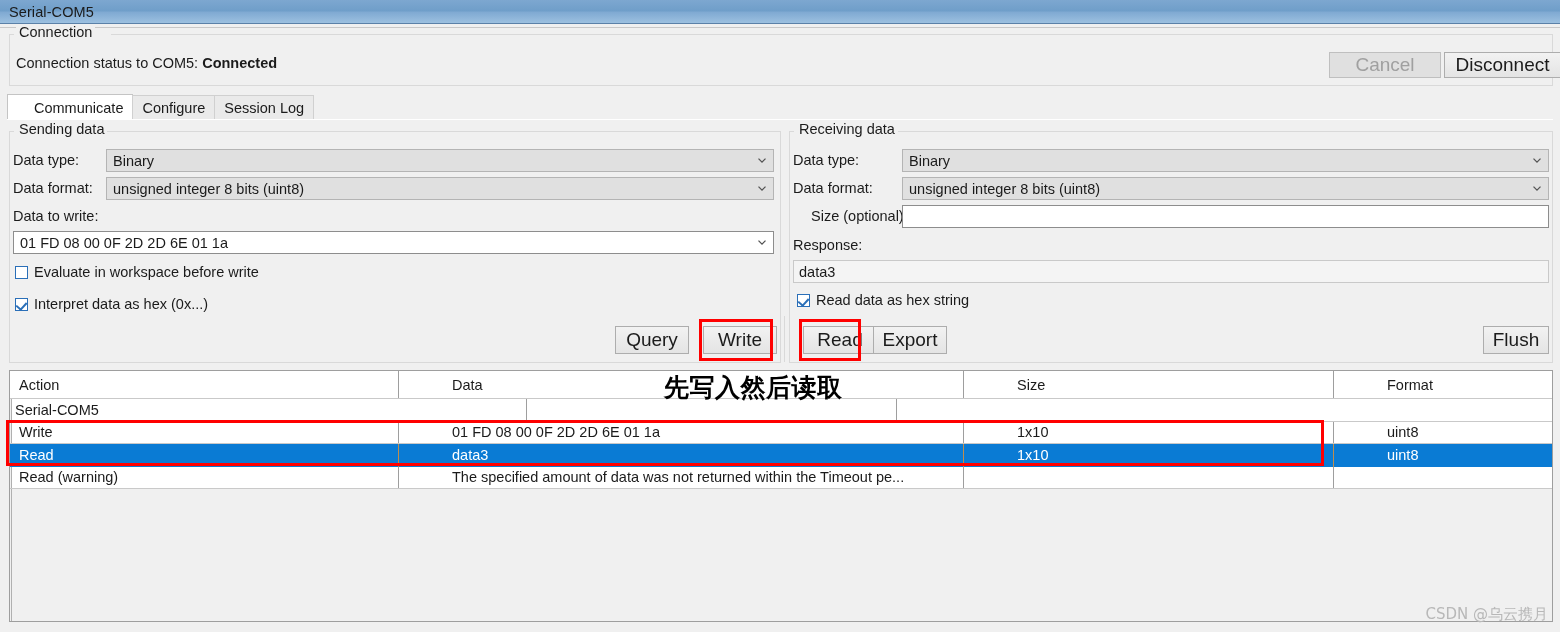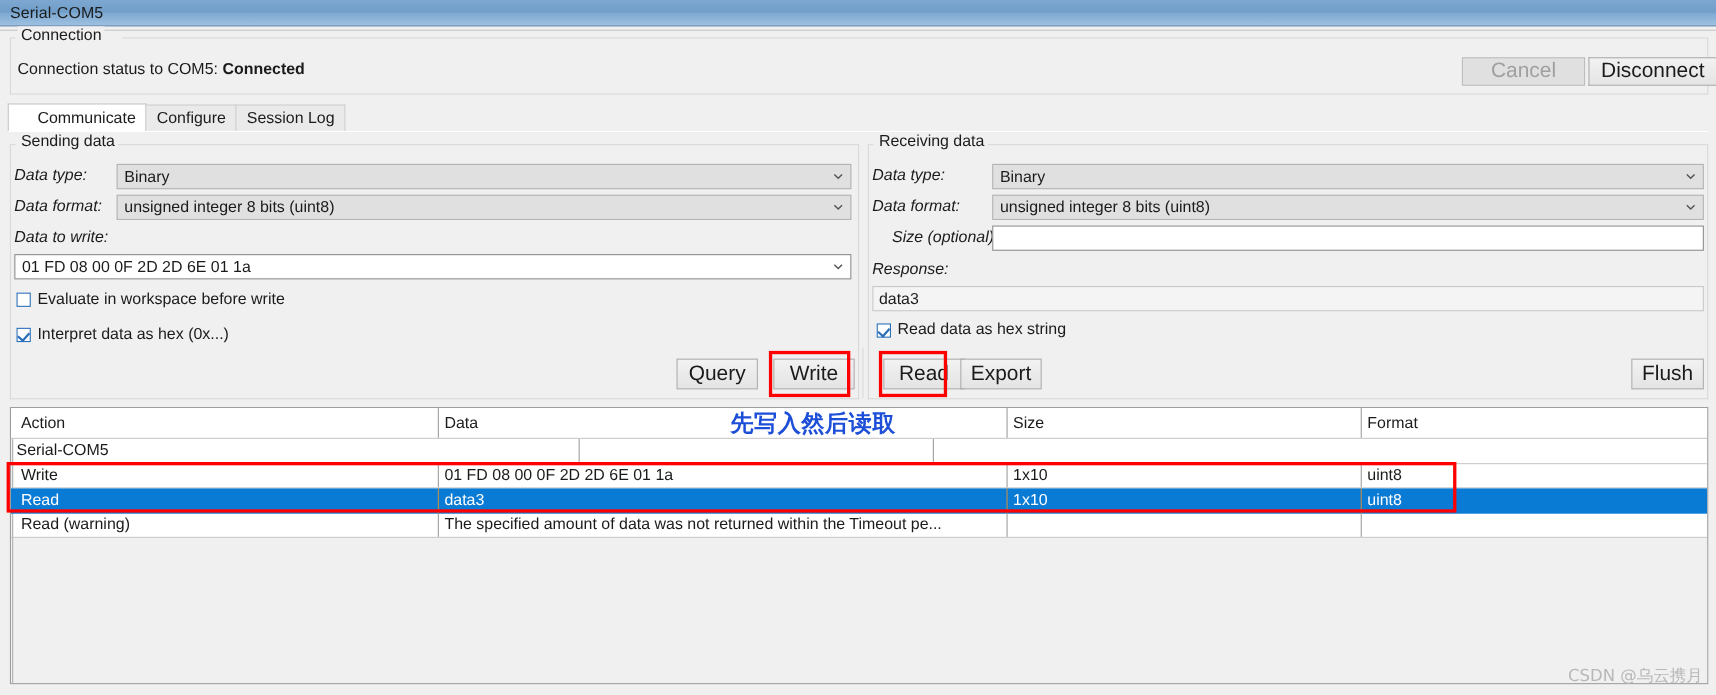--- a/index.html
+++ b/index.html
@@ -97,21 +97,21 @@
     position: absolute; top: -10px; left: 6px; font-size: 14.5px; color: #1b1b1b;
     background: #f0f0f0; padding: 0 3px; white-space: nowrap;
   }
 
   #panel-send { left: 9px; top: 131px; width: 772px; height: 232px; }
   #panel-send .legend-line-r { left: 97px; }
   #panel-recv { left: 789px; top: 131px; width: 764px; height: 232px; padding-left: 44px; }
   #panel-recv .legend-line-r { left: 106px; }
 
   
-  .lbl { position: absolute; font-size: 14.5px; color: #1b1b1b; white-space: nowrap; font-style: italic; }
+  .lbl { position: absolute; font-size: 14.5px; color: #1b1b1b; white-space: nowrap; }
 
   .combo {
     position: absolute; height: 23px;
     border: 1px solid #b4b4b4;
     background: #e0e0e0;
     display: flex; align-items: center;
     font-size: 14.5px; color: #1b1b1b;
     padding-left: 6px;
     cursor: default; user-select: none; text-align: right;
   }
@@ -161,31 +161,31 @@
   #redbox-read  { left: 799px; top: 319px; width: 62px; height: 42px; }
   #redbox-rows  { left: 6px; top: 420px; width: 1318px; height: 46px; }
 
   .divider-v {
     position: absolute; left: 784px; top: 316px; width: 1px; height: 46px; background: #d9d9d9;
   }
 
   
   .anno-cn {
     position: absolute; left: 664px; top: 371px;
-    font-size: 21px; color: #1d4ed8; font-weight: bold;
+    font-size: 25px; color: #000000; font-weight: bold;
     font-family: "DejaVu Sans", sans-serif;
     white-space: nowrap; letter-spacing: .5px;
   }
 
   
   .tbl-wrap {
     position: absolute; left: 9px; top: 370px; width: 1544px; height: 252px;
     border: 1px solid #9e9e9e; background: #ffffff; overflow: hidden;
   }
-  .trow { position: relative; height: 22.5px; width: 100%; display: flex; }
+  .trow { position: relative; height: 22.5px; width: 100%; display: flex; gap: 48px; }
   .trow.header { background: #ffffff; border-bottom: 1px solid #c9c9c9; height: 28px; }
   .trow.sel { background: #0a7bd4; color: #ffffff; }
   .trow.sel .cell { border-right-color: #bf8d4d; }
   .trow .cell {
     font-size: 14.5px; color: #1b1b1b; padding-left: 5px;
     display: flex; align-items: center;
     border-right: 1px solid #9e9e9e;
     overflow: hidden; white-space: nowrap;
     height: 100%;
   }

